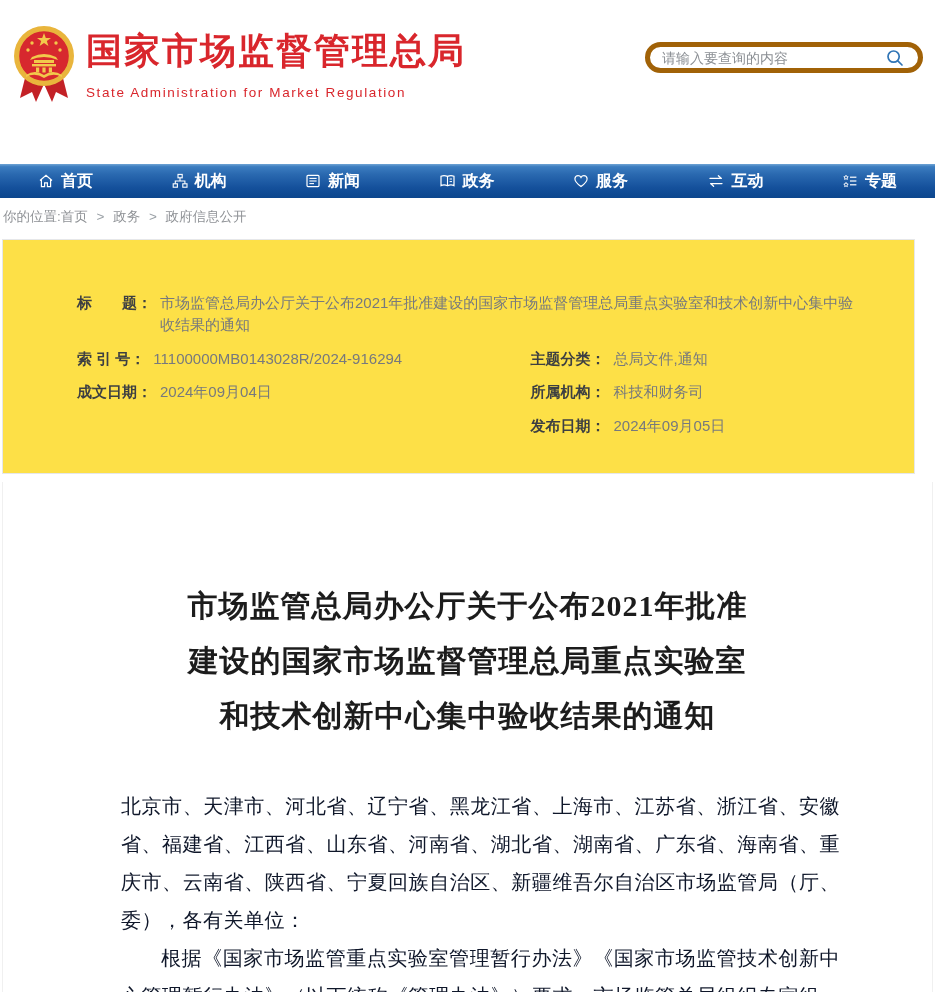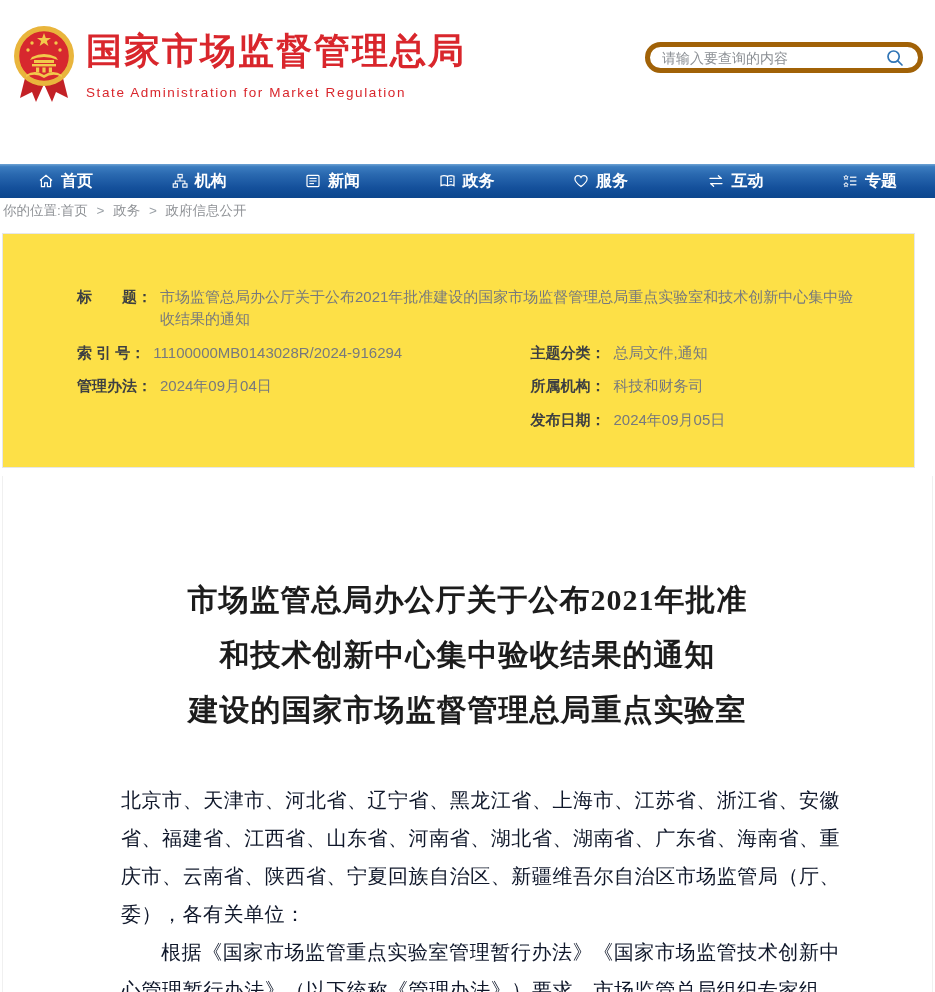--- a/index.html
+++ b/index.html
@@ -28,21 +28,21 @@
   .search-btn { background:none; border:none; cursor:pointer; width:22px; height:22px; display:flex; align-items:center; justify-content:center; }
   
   .nav {
     height:34px; width:100%;
     background:linear-gradient(to bottom,#6fa4d4 0%, #3c7dc0 8%, #2a69b0 30%, #14509b 70%, #0c468d 100%);
     display:flex; align-items:center; justify-content:space-between; padding:0 38px;
   }
   .nav-item { display:flex; align-items:center; gap:7px; color:#fff; font-size:16px; font-weight:700; cursor:pointer; white-space:nowrap; }
   .nav-item svg { display:block; }
   
-  .breadcrumb { padding:4px 4px 8px 3px; font-size:13.5px; color:#8f9296; }
+  .breadcrumb { padding:10px 4px 8px 3px; font-size:13.5px; color:#8f9296; }
   .breadcrumb a { color:#8f9296; text-decoration:none; cursor:pointer; }
   .breadcrumb .sep { margin:0 5px; color:#9aa0a6; }
   
   .meta-card {
     margin:5px 20px 0 2px; background:#fde047; border:1px solid #e6e7e9;
     padding:52px 58px 24px 74px; font-size:15px;
   }
   .meta-row { display:flex; margin-bottom:12px; line-height:1.45; }
   .meta-label { font-weight:700; color:#3d3f42; white-space:nowrap; margin-right:8px; }
   .meta-value { color:#77797d; }
@@ -176,21 +176,21 @@
     <span class="meta-label">标　　题：</span>
     <span class="meta-value">市场监管总局办公厅关于公布2021年批准建设的国家市场监督管理总局重点实验室和技术创新中心集中验收结果的通知</span>
   </div>
   <div class="meta-grid">
     <div class="col-left">
       <div class="meta-row">
         <span class="meta-label">索 引 号：</span>
         <span class="meta-value">11100000MB0143028R/2024-916294</span>
       </div>
       <div class="meta-row">
-        <span class="meta-label">管理办法：</span>
+        <span class="meta-label">成文日期：</span>
         <span class="meta-value">2024年09月04日</span>
       </div>
     </div>
     <div class="col-right">
       <div class="meta-row">
         <span class="meta-label">主题分类：</span>
         <span class="meta-value">总局文件,通知</span>
       </div>
       <div class="meta-row">
         <span class="meta-label">所属机构：</span>
@@ -200,21 +200,21 @@
         <span class="meta-label">发布日期：</span>
         <span class="meta-value">2024年09月05日</span>
       </div>
     </div>
   </div>
 </div>
 
 <div class="doc-card">
   <div class="doc-title">
     <div>市场监管总局办公厅关于公布2021年批准</div>
+    <div>建设的国家市场监督管理总局重点实验室</div>
     <div>和技术创新中心集中验收结果的通知</div>
-    <div>建设的国家市场监督管理总局重点实验室</div>
   </div>
   <div class="doc-body">
     <p>北京市、天津市、河北省、辽宁省、黑龙江省、上海市、江苏省、浙江省、安徽省、福建省、江西省、山东省、河南省、湖北省、湖南省、广东省、海南省、重庆市、云南省、陕西省、宁夏回族自治区、新疆维吾尔自治区市场监管局（厅、委），各有关单位：</p>
     <p class="indent">根据《国家市场监管重点实验室管理暂行办法》《国家市场监管技术创新中心管理暂行办法》（以下统称《管理办法》）要求，市场监管总局组织专家组，对2021年批准建设并申请验收的33个国家市场监督管理总局重点实验室（以下简称重点实验室）和16个国家市场监督管理总局技术创新中心（以下简称技术创新中心）进行了集中验收。</p>
   </div>
 
 </div>
 
 </body></html>

